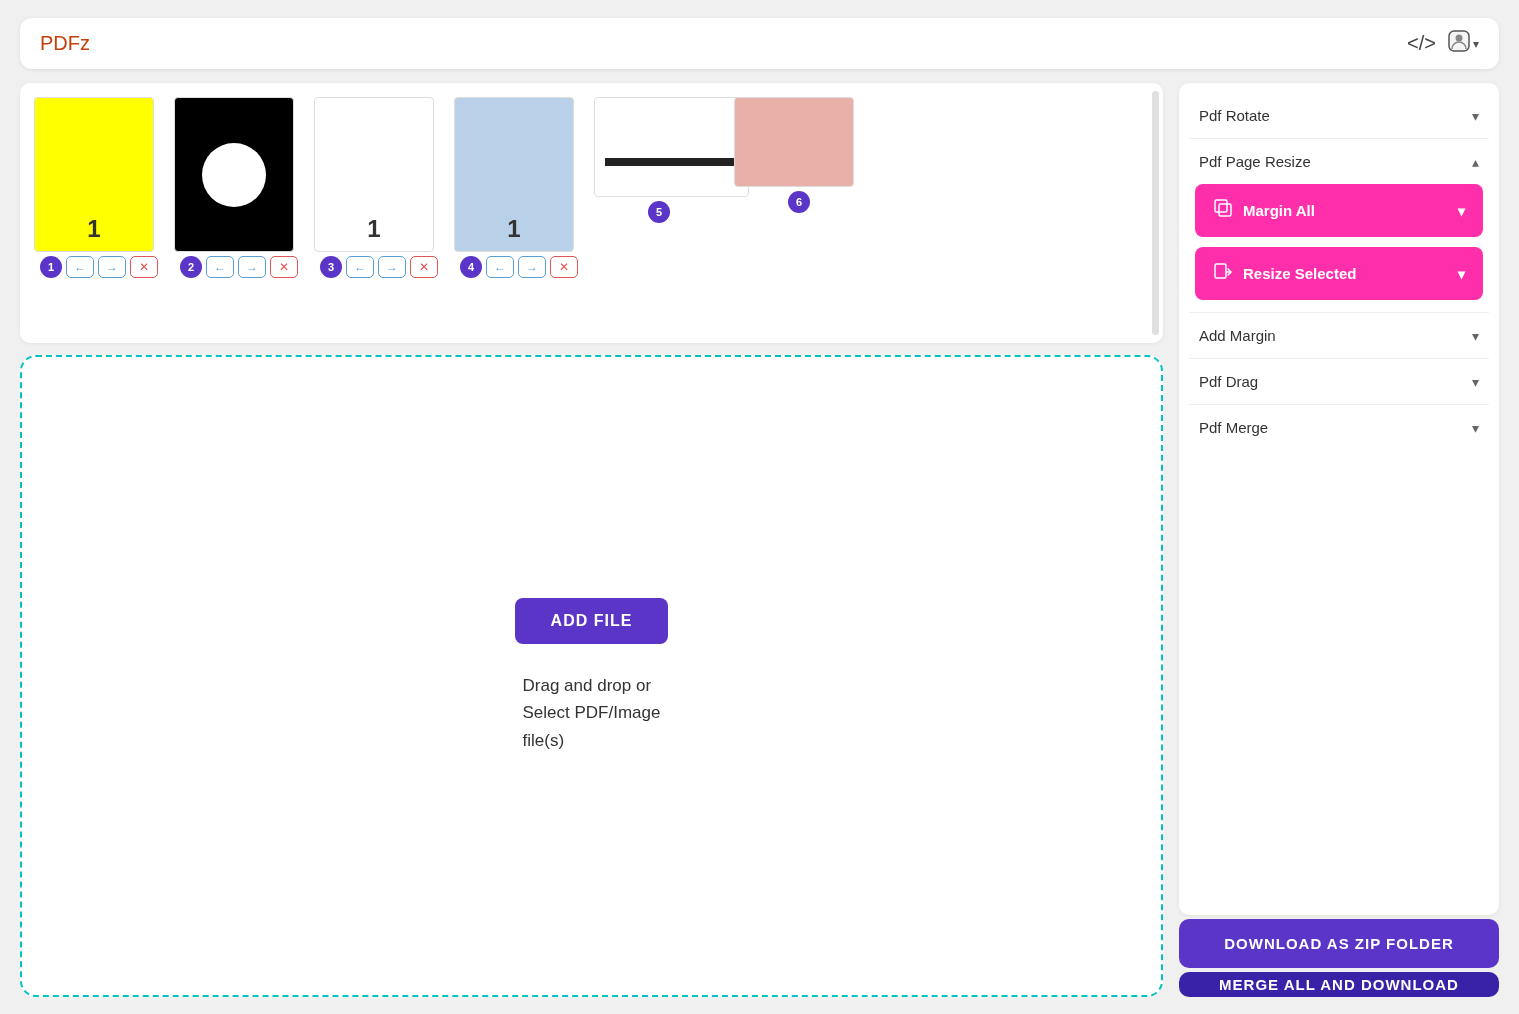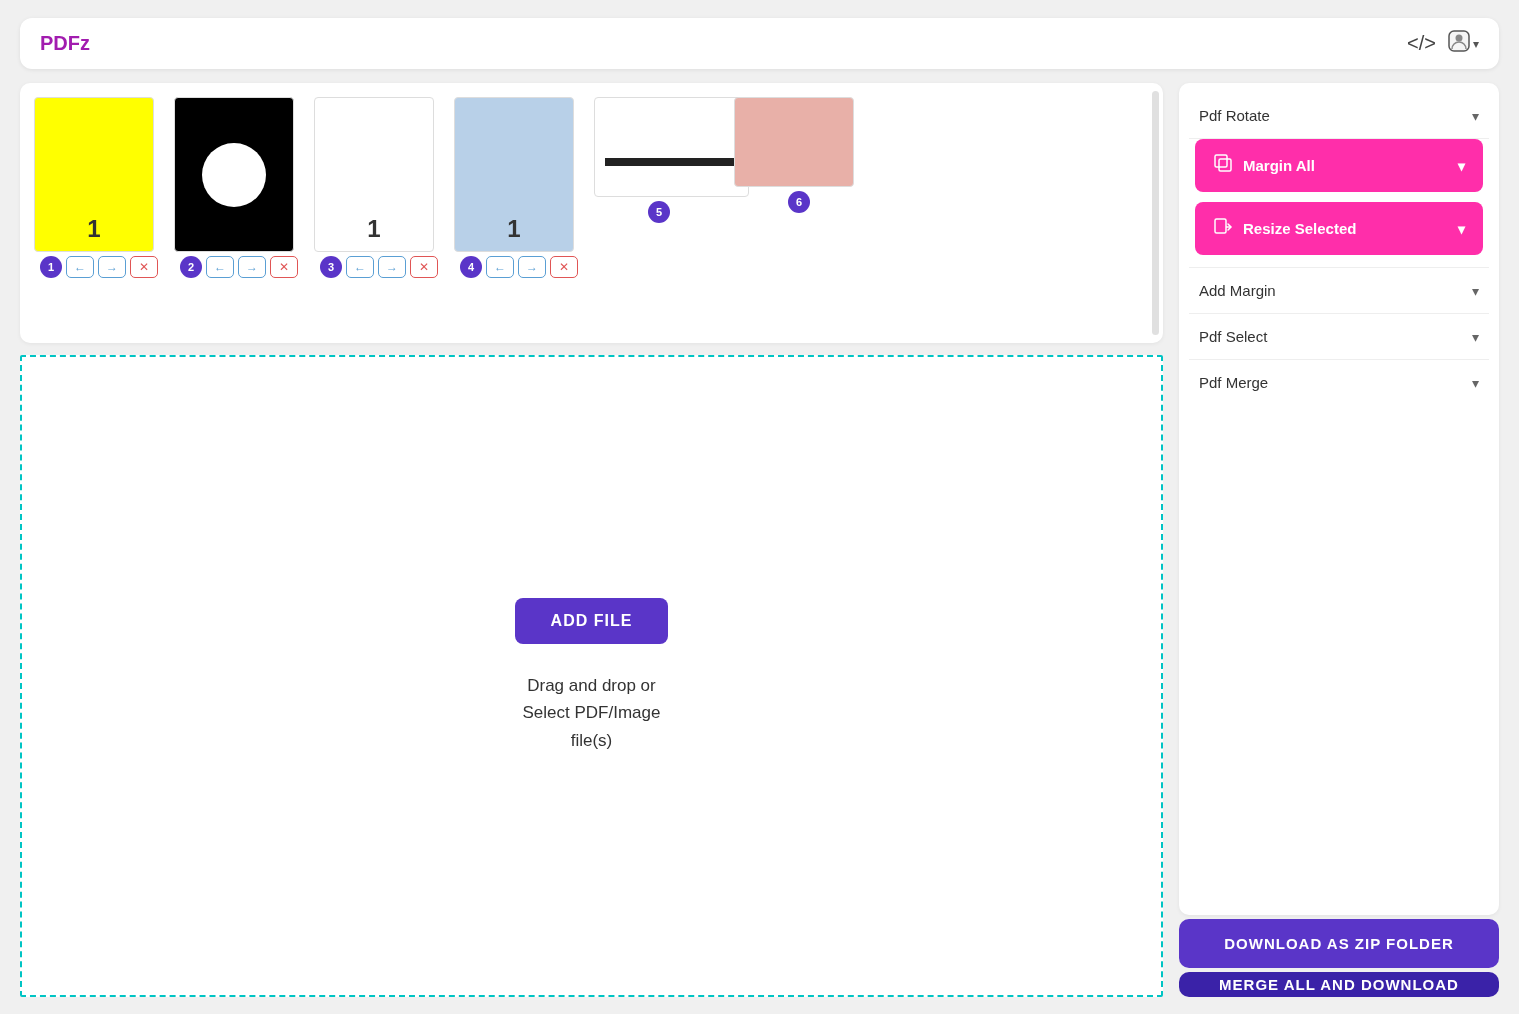--- a/index.html
+++ b/index.html
@@ -16,22 +16,22 @@
       border-radius: 12px;
       margin: 18px 20px 14px 20px;
       padding: 12px 20px;
       display: flex;
       align-items: center;
       justify-content: space-between;
       box-shadow: 0 1px 4px rgba(0,0,0,0.08);
     }
     .topbar-logo {
       font-size: 20px;
-      font-weight: 700;
-      color: #a21caf;
+      font-weight: 400;
+      color: #c2410c;
     }
     .topbar-icons {
       display: flex;
       align-items: center;
       gap: 12px;
     }
     .topbar-icon-btn {
       background: none;
       border: none;
       cursor: pointer;
@@ -159,21 +159,21 @@
       bottom: 30px;
       left: 10px;
       right: 10px;
       height: 8px;
       background: #222;
     }
 
     
     .drop-zone {
       border: 2.5px dashed #00c4c4;
-      border-radius: 2px;
+      border-radius: 16px;
       background: #fff;
       flex: 1;
       display: flex;
       flex-direction: column;
       align-items: center;
       justify-content: center;
       gap: 28px;
       min-height: 420px;
     }
 
@@ -182,21 +182,21 @@
       color: #fff;
       border: none;
       border-radius: 8px;
       padding: 14px 36px;
       font-size: 16px;
       font-weight: 700;
       letter-spacing: 1px;
       cursor: pointer;
     }
     .drop-text {
-      text-align: center;
+      text-align: left;
       font-size: 17px;
       color: #333;
       font-weight: 500;
       line-height: 1.6;
     }
 
     
     .right-panel {
       width: 320px;
       display: flex;
@@ -416,20 +416,24 @@
     <div class="accordion-container">
 
       <div class="accordion-item">
         <div class="accordion-header">
           <span>Pdf Rotate</span>
           <span class="accordion-chevron">▾</span>
         </div>
       </div>
 
       <div class="accordion-item">
+        <div class="accordion-header">
+          <span>Pdf Page Resize</span>
+          <span class="accordion-chevron">▴</span>
+        </div>
         <div class="accordion-body">
 
 
           <button class="resize-btn-pink">
             <span class="btn-icon">
               <svg width="20" height="20" viewBox="0 0 20 20" fill="none">
                 <rect x="2" y="2" width="12" height="12" rx="1.5" stroke="white" stroke-width="1.5" fill="none"></rect>
                 <rect x="6" y="6" width="12" height="12" rx="1.5" stroke="white" stroke-width="1.5" fill="none"></rect>
               </svg>
             </span>
@@ -453,21 +457,21 @@
 
       <div class="accordion-item">
         <div class="accordion-header">
           <span>Add Margin</span>
           <span class="accordion-chevron">▾</span>
         </div>
       </div>
 
       <div class="accordion-item">
         <div class="accordion-header">
-          <span>Pdf Select</span>
+          <span>Pdf Drag</span>
           <span class="accordion-chevron">▾</span>
         </div>
       </div>
 
       <div class="accordion-item">
         <div class="accordion-header">
           <span>Pdf Merge</span>
           <span class="accordion-chevron">▾</span>
         </div>
       </div>

